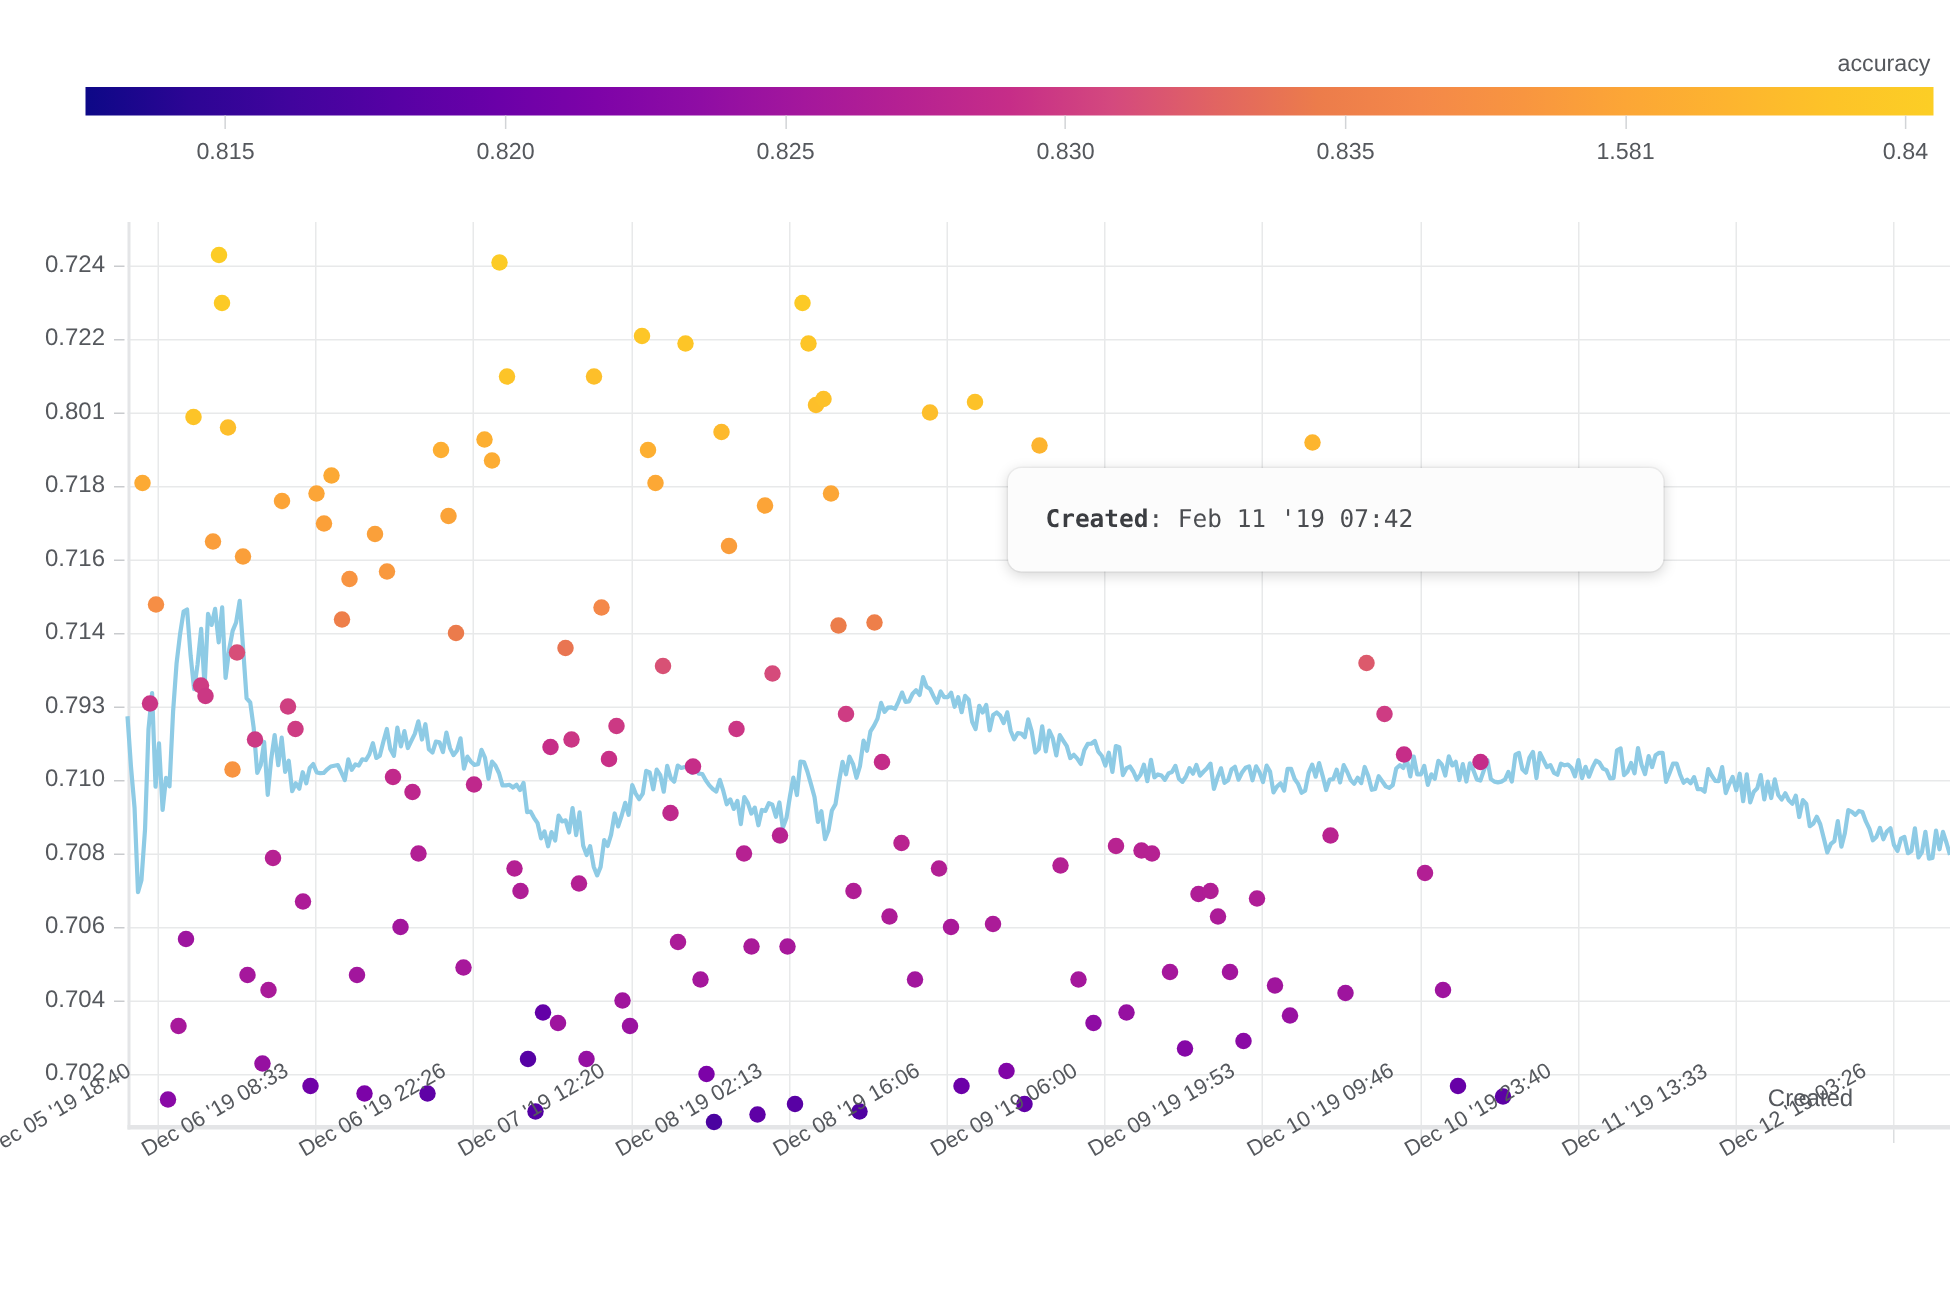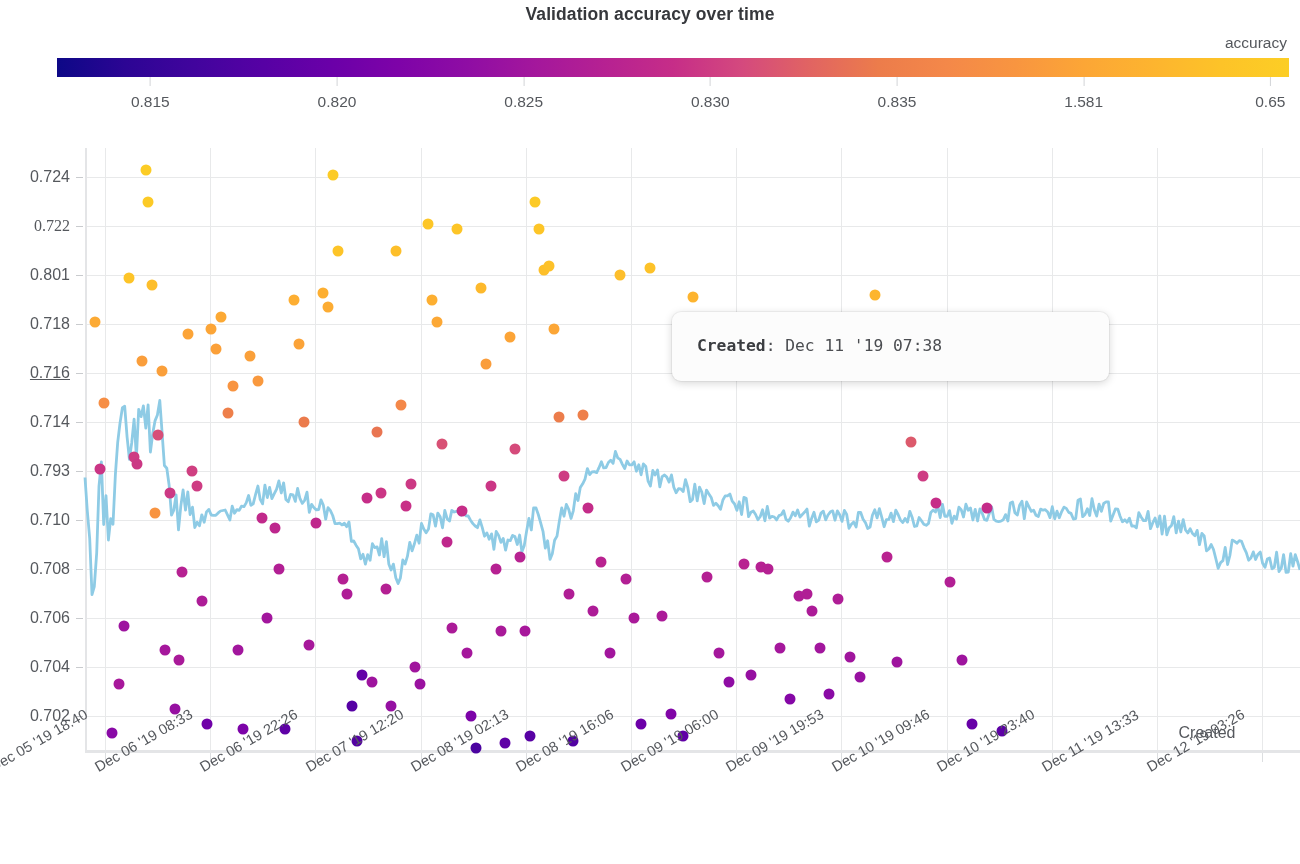--- a/index.html
+++ b/index.html
@@ -90,21 +90,20 @@
   }
   .tt-row{white-space:nowrap;}
   .tt-key{font-weight:bold;}
   .tt-val{color:#4b4d51;}
 </style>
 </head>
 <body>
 
 <div id="root">
 
-  <div class="chart-title">Validation accuracy over time</div>
 
   <div class="cbar-wrap">
     <div class="cbar-grad" id="cbar-grad" style="background: linear-gradient(to right, rgb(13, 8, 135), rgb(44, 5, 148), rgb(65, 4, 157), rgb(86, 1, 164), rgb(106, 0, 168), rgb(126, 3, 168), rgb(143, 13, 164), rgb(164, 23, 156), rgb(182, 33, 146), rgb(198, 45, 136), rgb(212, 73, 126), rgb(225, 100, 98), rgb(236, 124, 75), rgb(244, 136, 73), rgb(248, 149, 64), rgb(252, 166, 54), rgb(253, 180, 47), rgb(253, 195, 40), rgb(252, 206, 37));"></div>
     <div class="cbar-label">accuracy</div>
     <div class="cbar-ticks" id="cbar-ticks">
         <div class="cbar-tick" style="left: 93.3333px;">
           <i></i>
           <span>0.815</span>
         </div>
         <div class="cbar-tick" style="left: 280px;">
@@ -122,47 +121,47 @@
         <div class="cbar-tick" style="left: 840px;">
           <i></i>
           <span>0.835</span>
         </div>
         <div class="cbar-tick" style="left: 1026.67px;">
           <i></i>
           <span>1.581</span>
         </div>
         <div class="cbar-tick" style="left: 1213.33px;">
           <i></i>
-          <span>0.65</span>
+          <span>0.84</span>
         </div>
       </div>
   </div>
 
   <div id="y-axis">
       <div class="ylab" style="top: 716.259px;">0.702</div>
       <div class="ytickmark" style="top: 716.259px;"></div>
       <div class="ylab" style="top: 667.271px;">0.704</div>
       <div class="ytickmark" style="top: 667.271px;"></div>
       <div class="ylab" style="top: 618.283px;">0.706</div>
       <div class="ytickmark" style="top: 618.283px;"></div>
       <div class="ylab" style="top: 569.296px;">0.708</div>
       <div class="ytickmark" style="top: 569.296px;"></div>
       <div class="ylab" style="top: 520.308px;">0.710</div>
       <div class="ytickmark" style="top: 520.308px;"></div>
       <div class="ylab" style="top: 471.32px;">0.793</div>
       <div class="ytickmark" style="top: 471.32px;"></div>
       <div class="ylab" style="top: 422.332px;">0.714</div>
       <div class="ytickmark" style="top: 422.332px;"></div>
-      <div class="ylab" style="top: 373.344px; text-decoration: underline;">0.716</div>
+      <div class="ylab" style="top: 373.344px;">0.716</div>
       <div class="ytickmark" style="top: 373.344px;"></div>
       <div class="ylab" style="top: 324.356px;">0.718</div>
       <div class="ytickmark" style="top: 324.356px;"></div>
       <div class="ylab" style="top: 275.368px;">0.801</div>
       <div class="ytickmark" style="top: 275.368px;"></div>
-      <div class="ylab" style="top: 226.381px; font-family: Liberation Serif, serif;">0.722</div>
+      <div class="ylab" style="top: 226.381px;">0.722</div>
       <div class="ytickmark" style="top: 226.381px;"></div>
       <div class="ylab" style="top: 177.393px;">0.724</div>
       <div class="ytickmark" style="top: 177.393px;"></div>
     </div>
   <div class="y-title">val_accuracy</div>
 
   <div class="plot">
     <div id="gridlines">
         <div class="grid-h" style="top: 568.259px;"></div>
         <div class="grid-h" style="top: 519.271px;"></div>
@@ -359,16 +358,16 @@
       <div class="xlab" style="left: 933.8px;">Dec 10 '19 23:40</div>
       <div class="xtickmark" style="left: 1051.8px;"></div>
       <div class="xlab" style="left: 1039px;">Dec 11 '19 13:33</div>
       <div class="xtickmark" style="left: 1157px;"></div>
       <div class="xlab" style="left: 1144.2px;">Dec 12 '19 03:26</div>
       <div class="xtickmark" style="left: 1262.2px;"></div>
     </div>
   <div class="x-title">Created</div>
 
   <div class="tooltip" id="tooltip">
-      <div class="tt-row"><span class="tt-key">Created</span><span class="tt-val">: Dec 11 '19 07:38</span></div>
+      <div class="tt-row"><span class="tt-key">Created</span><span class="tt-val">: Feb 11 '19 07:42</span></div>
     </div>
 
 </div>
 
 </body></html>

